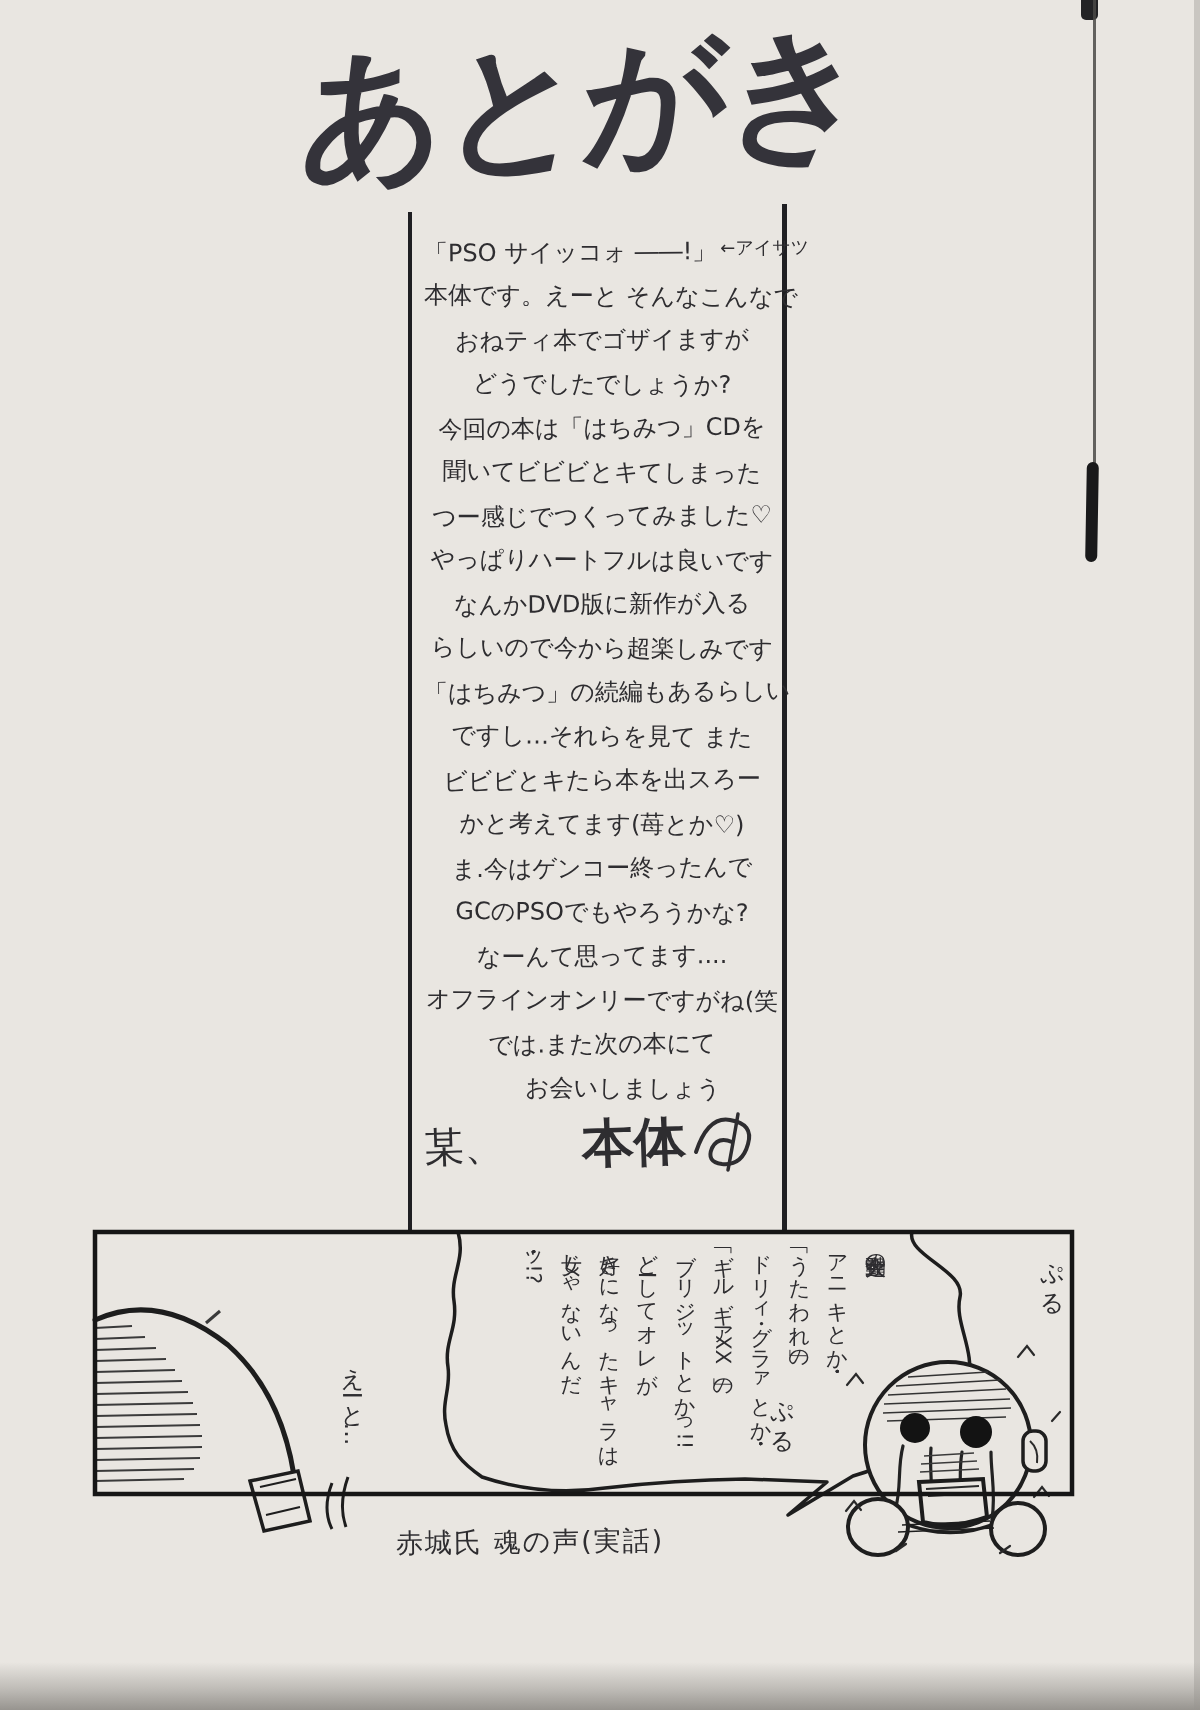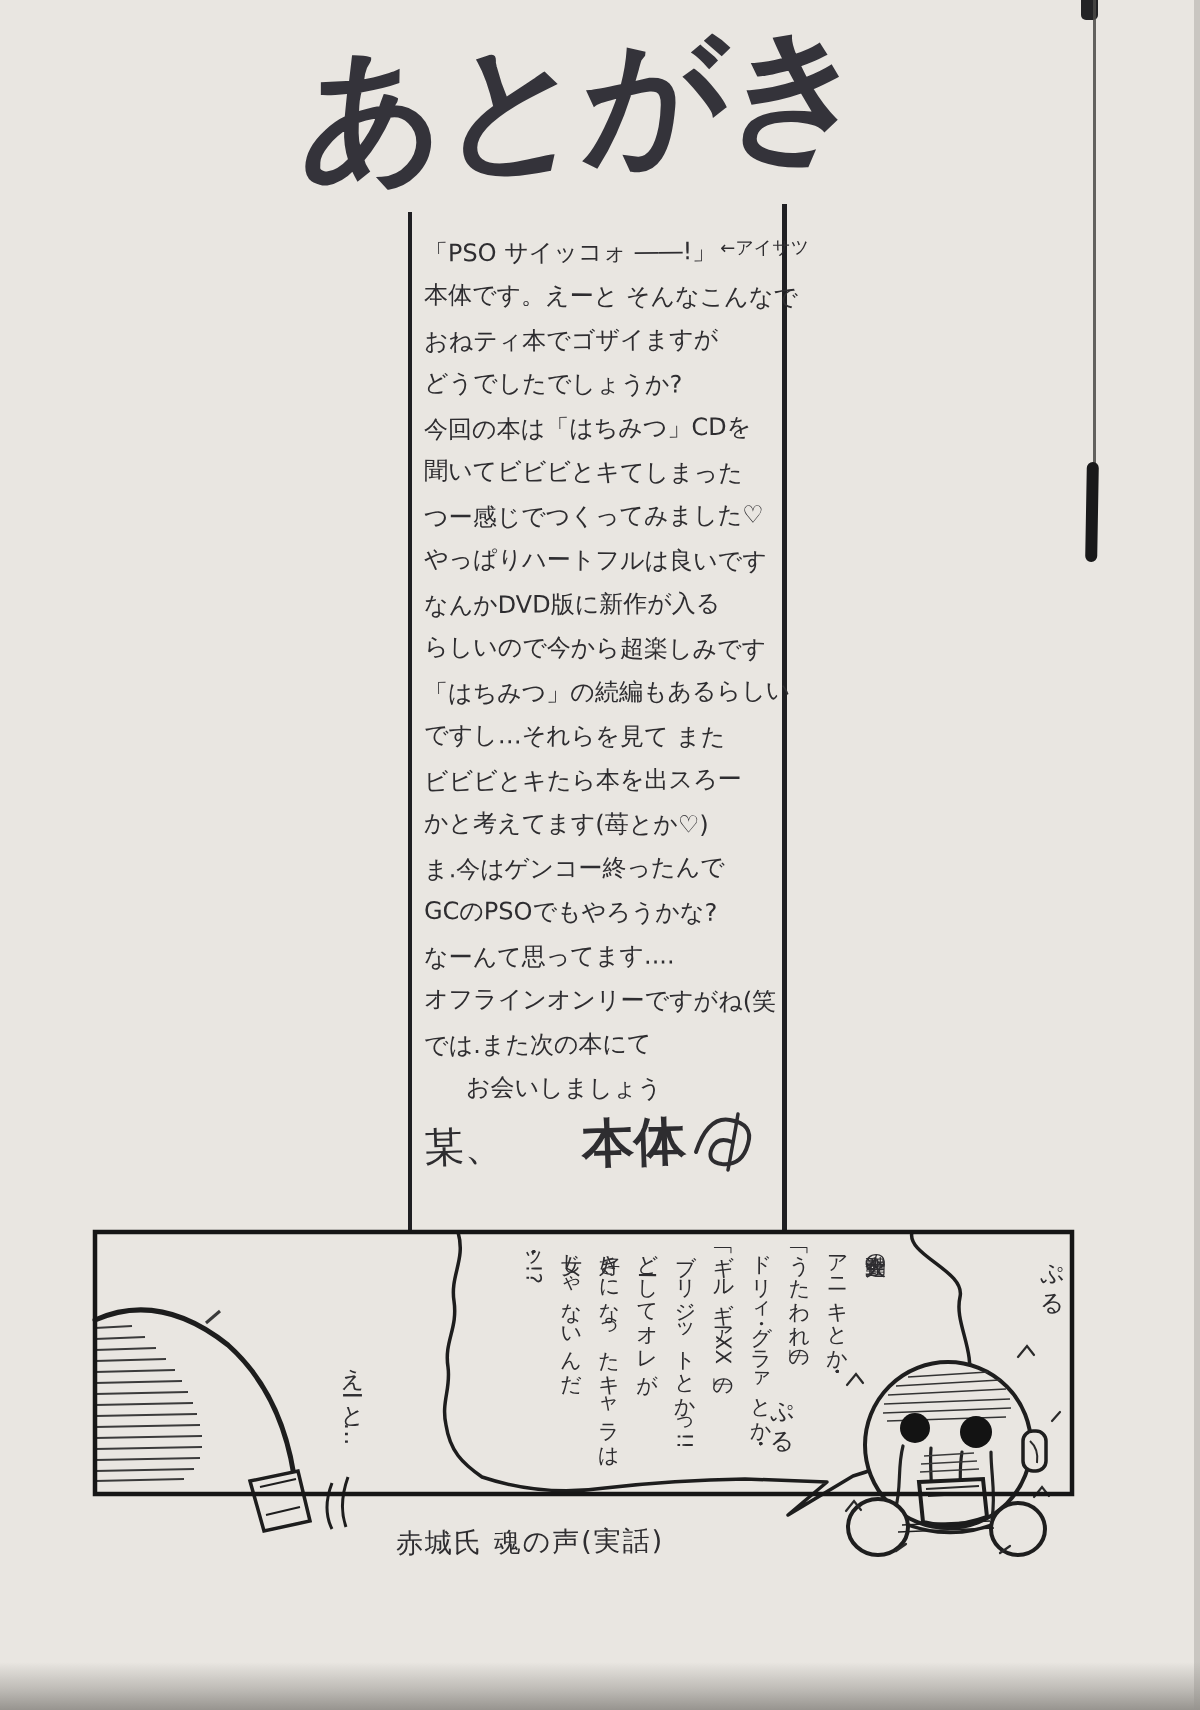--- a/index.html
+++ b/index.html
@@ -16,21 +16,21 @@
     color:#34333a;transform:rotate(-3deg) skewX(-4deg);
     letter-spacing:-4px;white-space:nowrap;
   }
   
   .rule{position:absolute;background:#1f1f22;}
   .rule-left{left:408px;top:212px;width:4px;height:1020px;}
   .rule-right{left:782px;top:204px;width:5px;height:1028px;}
   
   .afterword-lines{
     position:absolute;left:424px;top:230px;width:356px;
-    font-size:24px;line-height:44px;white-space:nowrap;
+    font-size:24px;line-height:44px;white-space:nowrap;text-align:center;
   }
   .afterword-lines .ln{height:44px;}
   .ln:nth-child(odd){transform:rotate(-0.5deg);}
   .ln:nth-child(even){transform:rotate(0.4deg);}
   .ln-indent{padding-left:42px;}
   .annotation{font-size:18px;margin-left:4px;position:relative;top:-5px;}
   .signature{
     position:absolute;left:424px;top:1108px;width:360px;height:80px;
     white-space:nowrap;
   }

